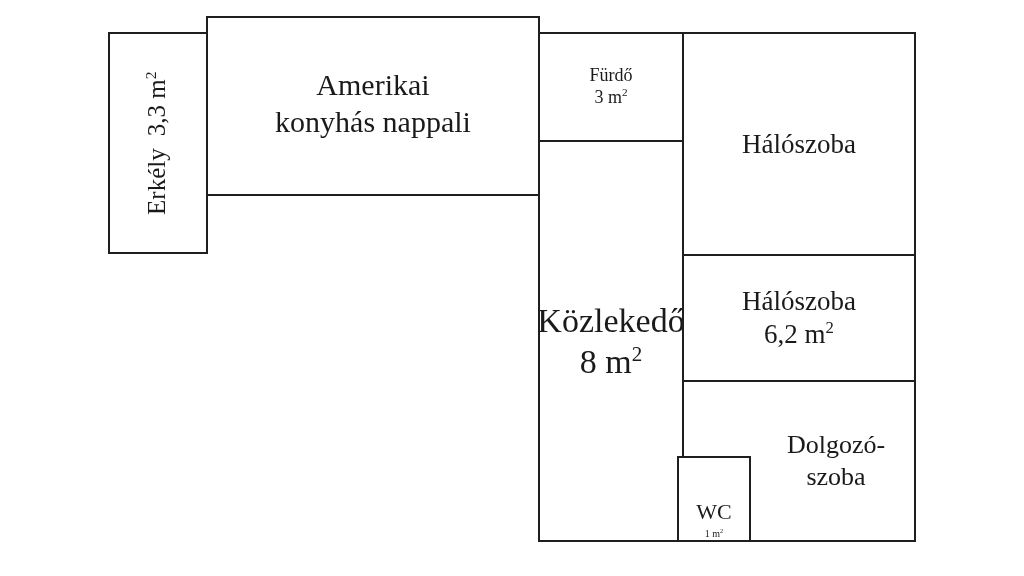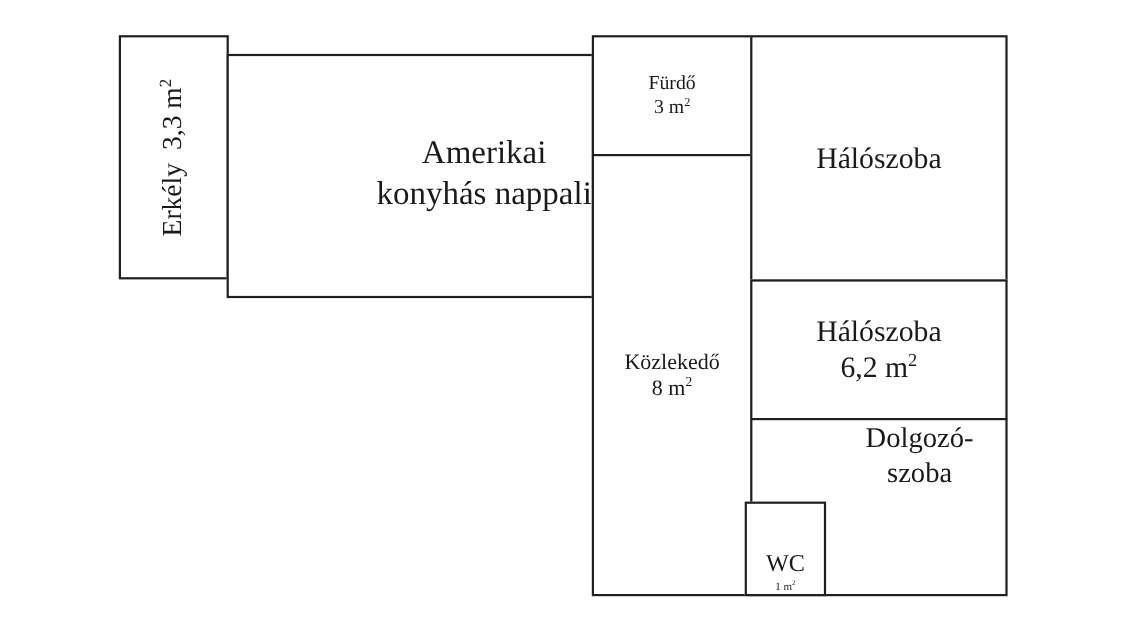--- a/index.html
+++ b/index.html
@@ -52,40 +52,39 @@
     transform: rotate(-90deg);
     display: flex;
     flex-direction: row;
     align-items: center;
     justify-content: center;
     white-space: nowrap;
     gap: 12px;
   }
   #room-living {
     left: 206px;
-    top: 49px;
+    top: 16px;
     width: 334px;
-    height: 222px;
+    height: 180px;
     font-size: 30px;
-    align-items: flex-end;
   }
   #room-living .rname { margin-bottom: 4px; }
   #room-bath {
     left: 538px;
     top: 32px;
     width: 146px;
     height: 110px;
     font-size: 18px;
   }
   #room-hall {
     left: 538px;
     top: 140px;
     width: 146px;
     height: 402px;
-    font-size: 20px;
+    font-size: 34px;
   }
   #room-bed1 {
     left: 682px;
     top: 32px;
     width: 234px;
     height: 224px;
     font-size: 27px;
   }
   #room-bed2 {
     left: 682px;
@@ -93,21 +92,21 @@
     width: 234px;
     height: 128px;
     font-size: 27px;
   }
   #room-study {
     left: 682px;
     top: 380px;
     width: 234px;
     height: 162px;
     font-size: 26px;
-    justify-content: flex-start;
+    justify-content: center;
   }
   #room-study .inner {
     margin-left: 74px;
   }
   #room-wc {
     left: 677px;
     top: 456px;
     width: 74px;
     height: 86px;
     font-size: 22px;

